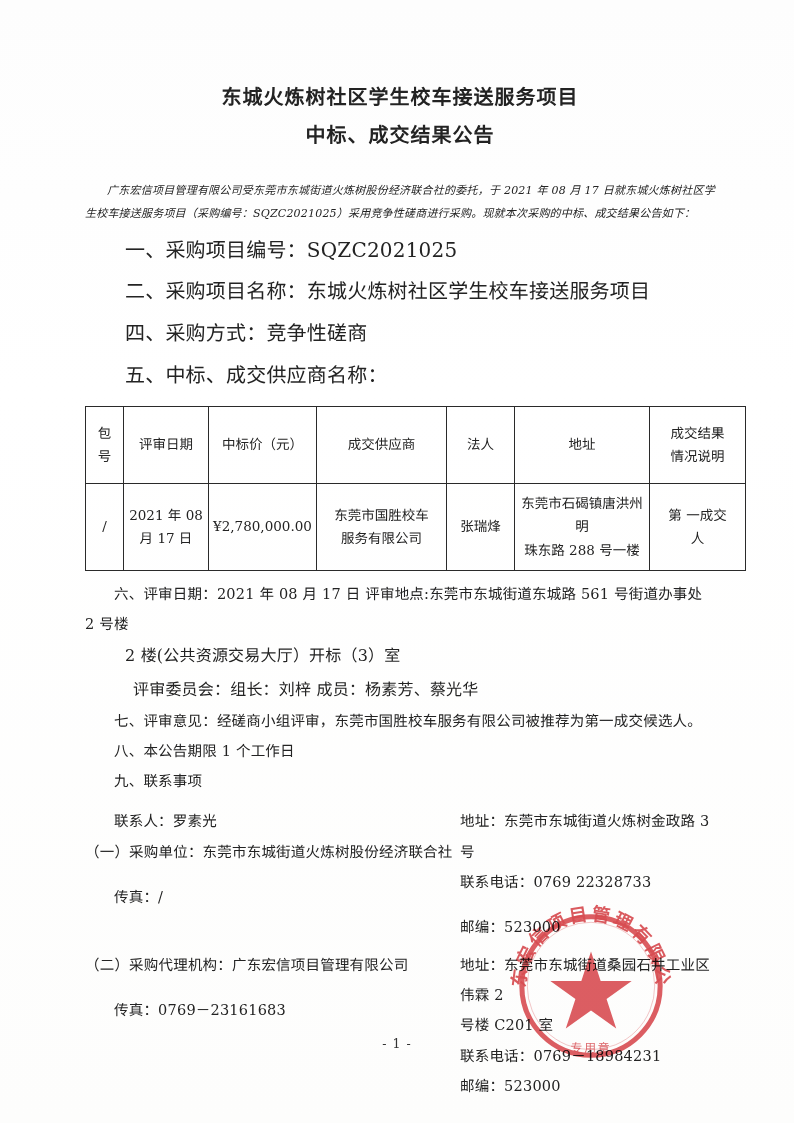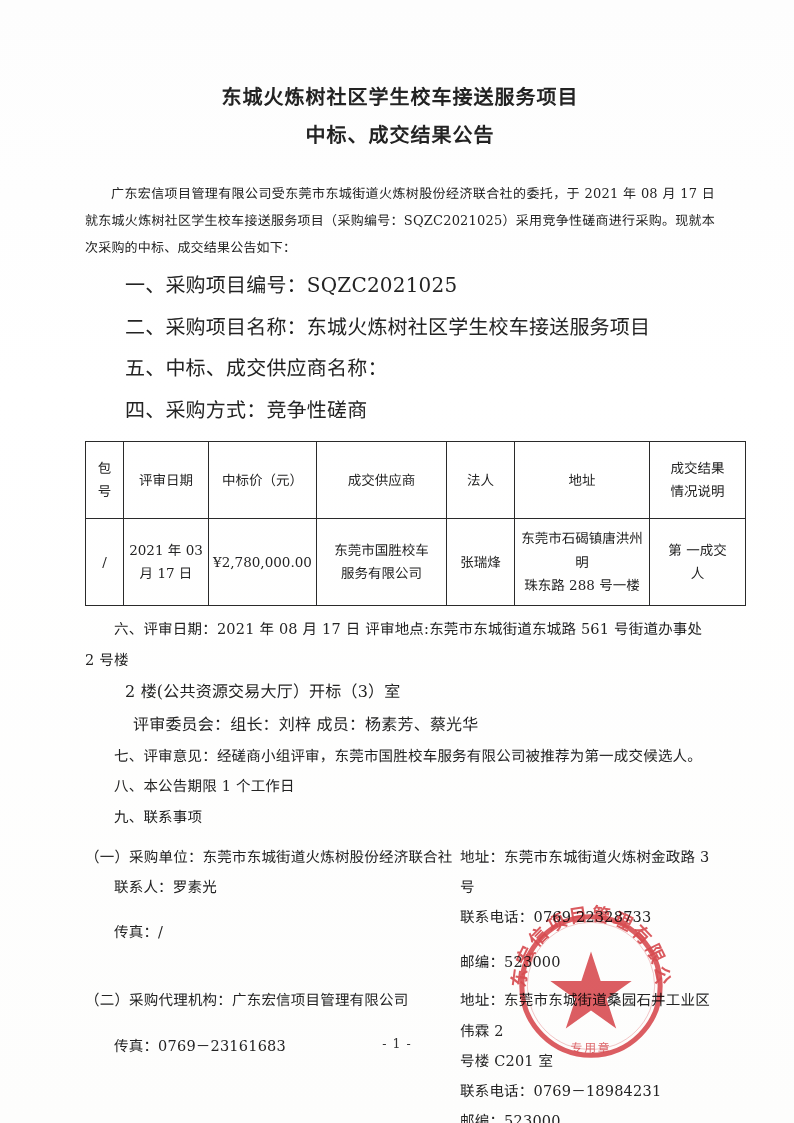--- a/index.html
+++ b/index.html
@@ -39,25 +39,26 @@
     text-align: center;
     font-size: 20px;
     font-weight: bold;
     letter-spacing: 1px;
     line-height: 1.9;
     margin: 0;
   }
   .title-block { padding-top: 78px; }
 
   .para {
-    font-size: 13px;
+    font-size: 11px;
     line-height: 2.08;
     text-align: justify;
     margin: 0;
     letter-spacing: 0.2px;
+    font-style: italic;
   }
   .intro {
     margin-top: 26px;
     text-indent: 2em;
   }
 
   .item-list { margin-top: 4px; }
   .item {
     font-size: 20px;
     line-height: 2.08;
@@ -167,22 +168,22 @@
     <div class="title-block">
       <h1 class="doc-title">东城火炼树社区学生校车接送服务项目</h1>
       <h1 class="doc-title">中标、成交结果公告</h1>
     </div>
 
     <p class="para intro">广东宏信项目管理有限公司受东莞市东城街道火炼树股份经济联合社的委托，于 2021 年 08 月 17 日就东城火炼树社区学生校车接送服务项目（采购编号：SQZC2021025）采用竞争性磋商进行采购。现就本次采购的中标、成交结果公告如下：</p>
 
     <div class="item-list">
       <div class="item">一、采购项目编号：SQZC2021025</div>
       <div class="item">二、采购项目名称：东城火炼树社区学生校车接送服务项目</div>
+      <div class="item">四、采购方式：竞争性磋商</div>
       <div class="item">五、中标、成交供应商名称：</div>
-      <div class="item">四、采购方式：竞争性磋商</div>
     </div>
 
     <table class="result-table">
       <colgroup>
         <col class="col-pkg">
           <col class="col-date">
           <col class="col-price">
           <col class="col-sup">
         <col class="col-legal">
           <col class="col-addr">
@@ -202,21 +203,21 @@
           <th class="stack">
             <span>成交结果</span>
             <span>情况说明</span>
           </th>
         </tr>
       </thead>
       <tbody>
         <tr>
           <td>/</td>
           <td class="stack">
-            <span>2021 年 03</span>
+            <span>2021 年 08</span>
             <span>月 17 日</span>
           </td>
           <td>¥2,780,000.00</td>
           <td class="stack">
             <span>东莞市国胜校车</span>
             <span>服务有限公司</span>
           </td>
           <td>张瑞烽</td>
           <td class="stack">
             <span>东莞市石碣镇唐洪州明</span>
@@ -236,22 +237,22 @@
       <div class="committee">评审委员会：组长：刘梓  成员：杨素芳、蔡光华</div>
       <div class="para-hang">七、评审意见：经磋商小组评审，东莞市国胜校车服务有限公司被推荐为第一成交候选人。</div>
       <div class="para-hang">八、本公告期限 1 个工作日</div>
       <div class="para-hang">九、联系事项</div>
     </div>
 
     <div class="contact-block">
 
       <div class="contact-group">
         <div class="contact-left">
+          <div class="cl-line cl-sub">联系人：罗素光</div>
           <div class="cl-line cl-head">（一）采购单位：东莞市东城街道火炼树股份经济联合社</div>
-          <div class="cl-line cl-sub">联系人：罗素光</div>
           <div class="gap-line"></div>
           <div class="cl-line cl-sub">传真：/</div>
         </div>
         <div class="contact-right">
           <div class="cr-line">地址：东莞市东城街道火炼树金政路 3 号</div>
           <div class="cr-line">联系电话：0769 22328733</div>
           <div class="gap-line"></div>
           <div class="cr-line">邮编：523000</div>
         </div>
       </div>

